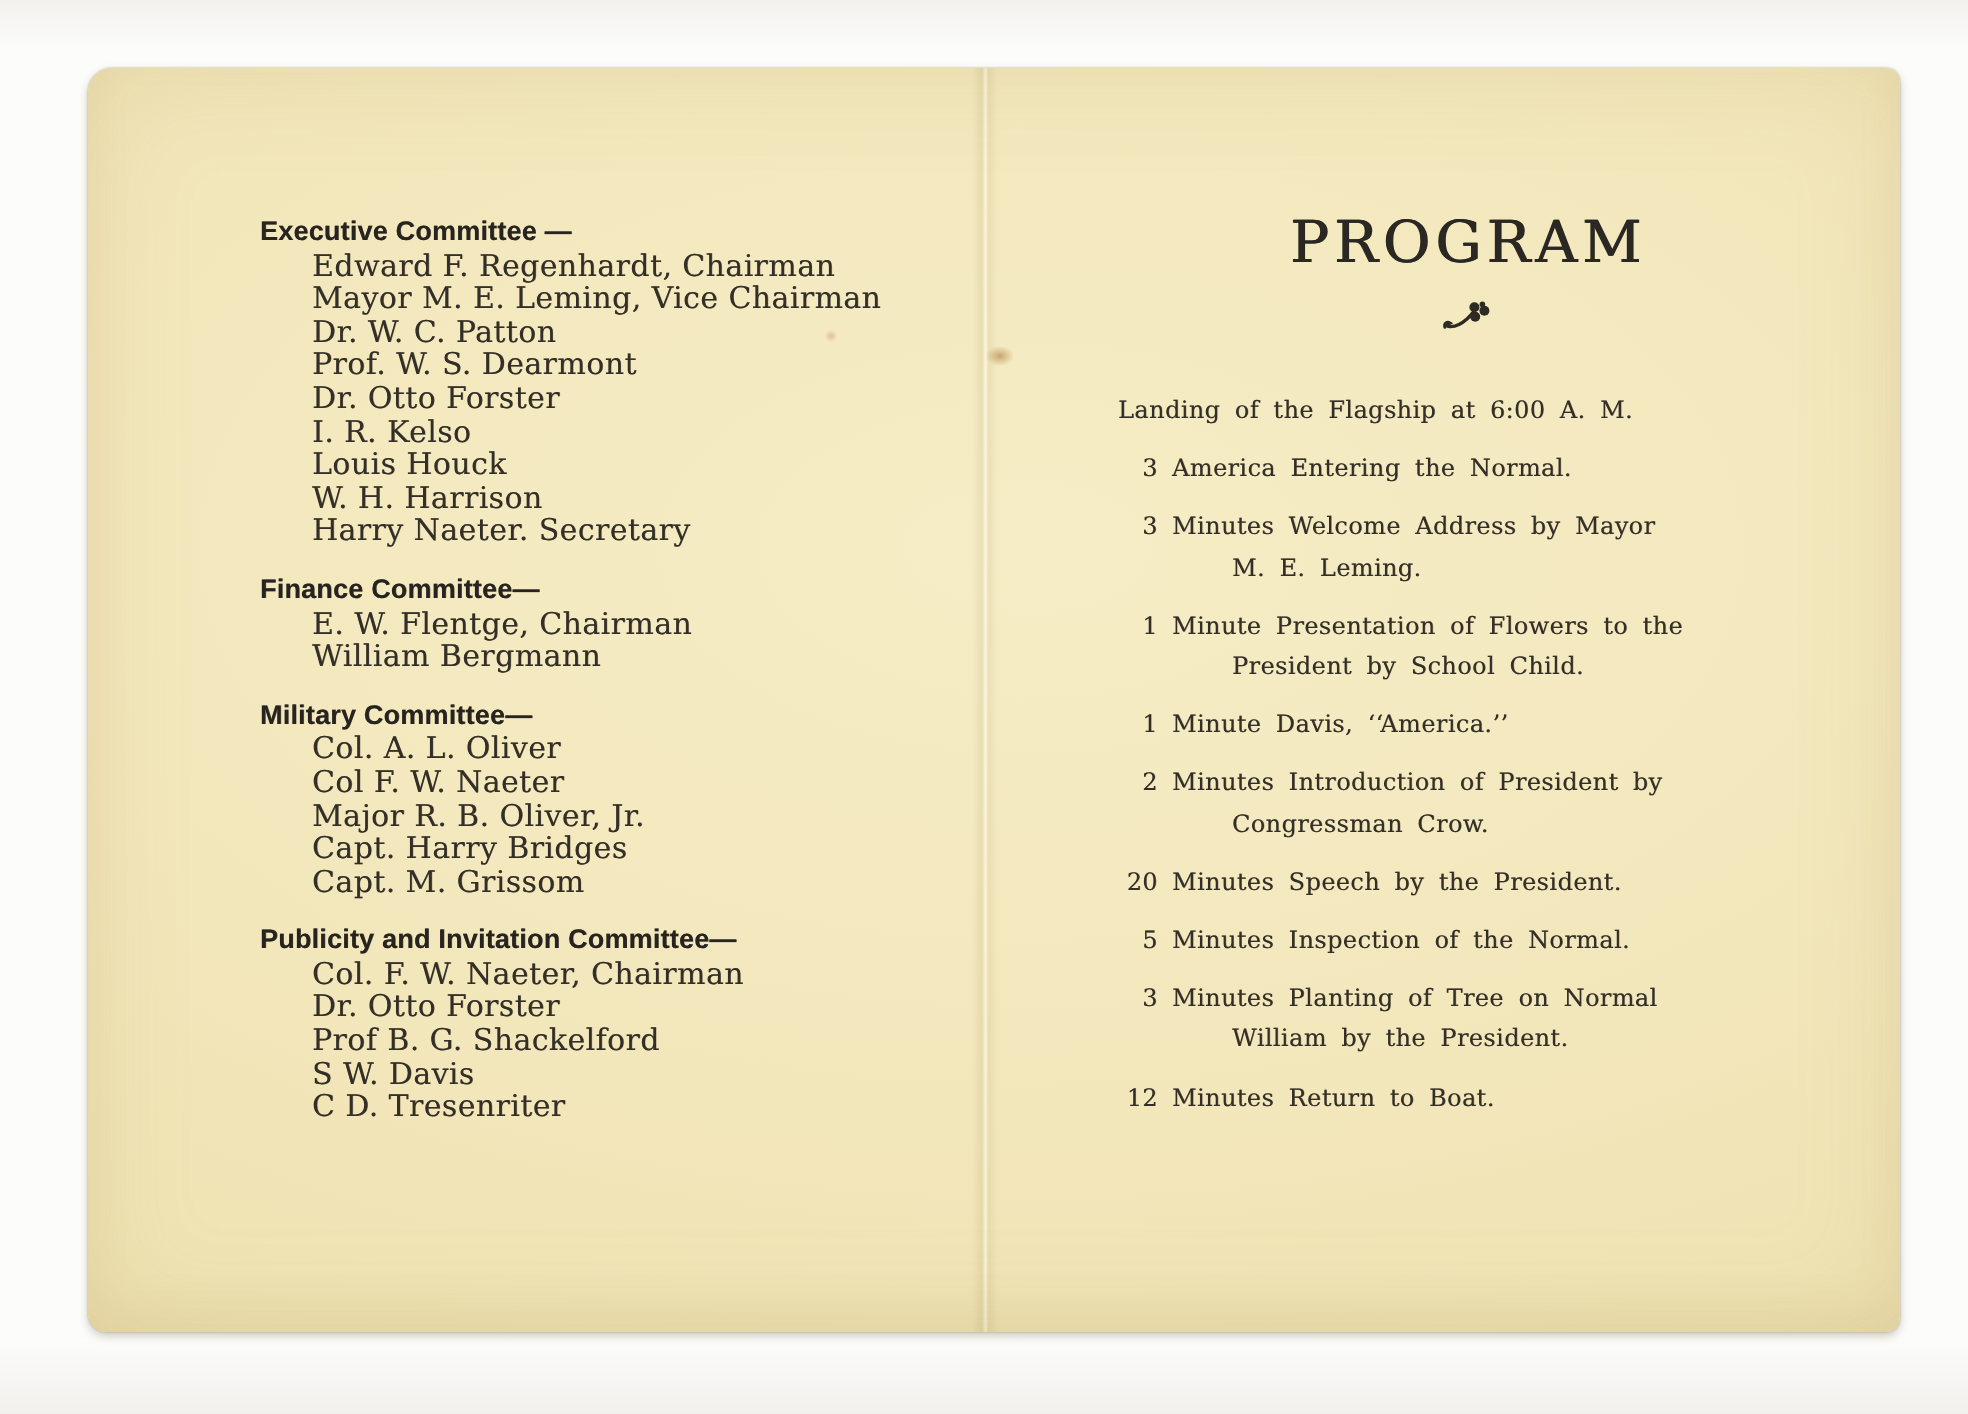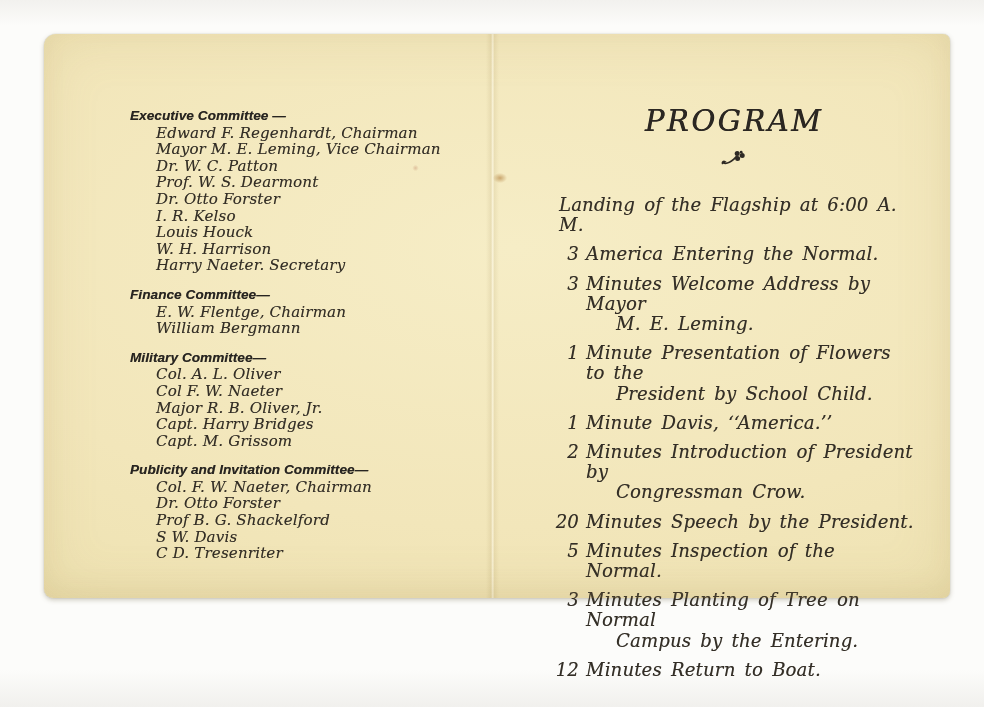--- a/index.html
+++ b/index.html
@@ -6,25 +6,24 @@
   body {
     width: 984px; height: 707px; overflow: hidden;
     font-family: "DejaVu Serif", serif;
     background: #fbfbf9;
   }
   .scan {
     position: relative; width: 984px; height: 707px;
     background: linear-gradient(180deg, #f2f1ee 0px, #fcfcfa 26px, #fcfcfa 670px, #f1f0ed 707px);
   }
   .card {
-    position: absolute; left: 44px; top: 34px; width: 906px; height: 564px;
+    position: absolute; left: 44px; top: 34px; width: 906px; height: 632px;
     background: radial-gradient(ellipse 120% 95% at 52% 38%, #f6edc6 0%, #f2e6ba 52%, #ebdfab 100%);
     border-radius: 12px 7px 7px 9px;
     box-shadow: 0 2px 5px rgba(95,85,55,0.30), 0 0 1px rgba(80,70,40,0.45);
-    font-style: italic;
   }
   .card::after {
     content: ""; position: absolute; inset: 0; border-radius: inherit; pointer-events: none;
     box-shadow: inset 0 0 55px rgba(175,152,90,0.16), inset 0 -10px 22px rgba(175,152,90,0.10);
   }
   .fold {
     position: absolute; left: 442px; top: 0; width: 13px; height: 100%;
     background: linear-gradient(90deg, rgba(140,115,60,0) 0%, rgba(140,115,60,0.12) 38%,
                 rgba(255,252,238,0.55) 52%, rgba(140,115,60,0.10) 64%, rgba(140,115,60,0) 100%);
   }
@@ -60,21 +59,21 @@
   .title {
     margin: 0; font-size: 29px; line-height: 30px; font-weight: normal;
     letter-spacing: 2.5px; text-align: center; color: #2b2722;
     text-shadow: 0.5px 0 0 currentColor;
   }
   .ornament { text-align: center; margin-top: 13px; height: 22px; }
   .ornament svg { display: inline-block; }
   .program { margin-top: 24px; }
   .item {
     display: grid; grid-template-columns: 26px 1fr; column-gap: 7px;
-    margin-bottom: 9px; font-size: 18px; line-height: 20.2px;
+    margin-bottom: 9px; font-size: 12px; line-height: 20.2px;
     word-spacing: 3.2px; letter-spacing: 0.2px;
     text-shadow: 0.25px 0 0 rgba(51,46,38,0.5);
   }
   .item .num { text-align: right; }
   .item .l2 { padding-left: 30px; }
   .item.no-num .text { grid-column: 1 / 3; padding-left: 6px; }
 </style>
 </head>
 <body>
 
@@ -184,21 +183,21 @@
           <div class="item">
     <div class="num">5</div>
     <div class="text">
       <div class="l1">Minutes Inspection of the Normal.</div>
     </div>
   </div>
           <div class="item">
     <div class="num">3</div>
     <div class="text">
       <div class="l1">Minutes Planting of Tree on Normal</div>
-    <div class="l2">Campus by the Entering.</div>
+    <div class="l2">William by the President.</div>
             </div>
   </div>
           <div class="item">
     <div class="num">12</div>
     <div class="text">
       <div class="l1">Minutes Return to Boat.</div>
     </div>
   </div>
         </div>
     </div>

